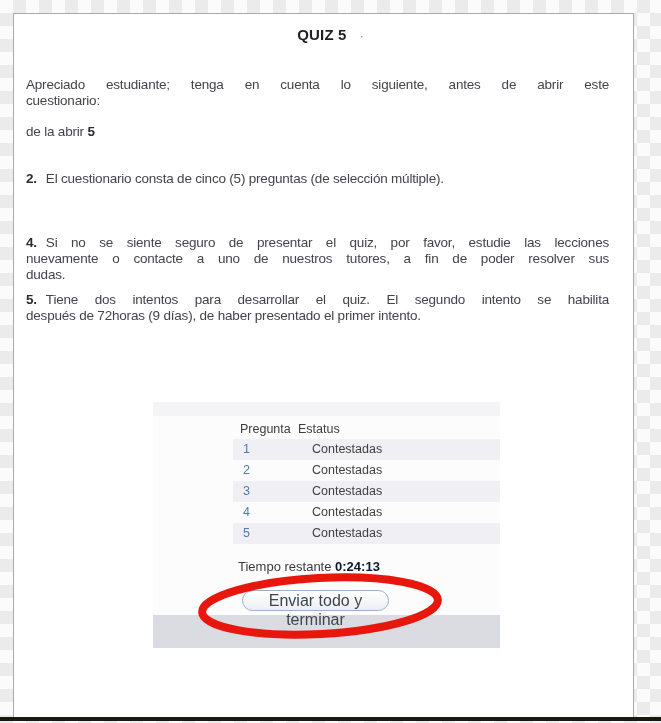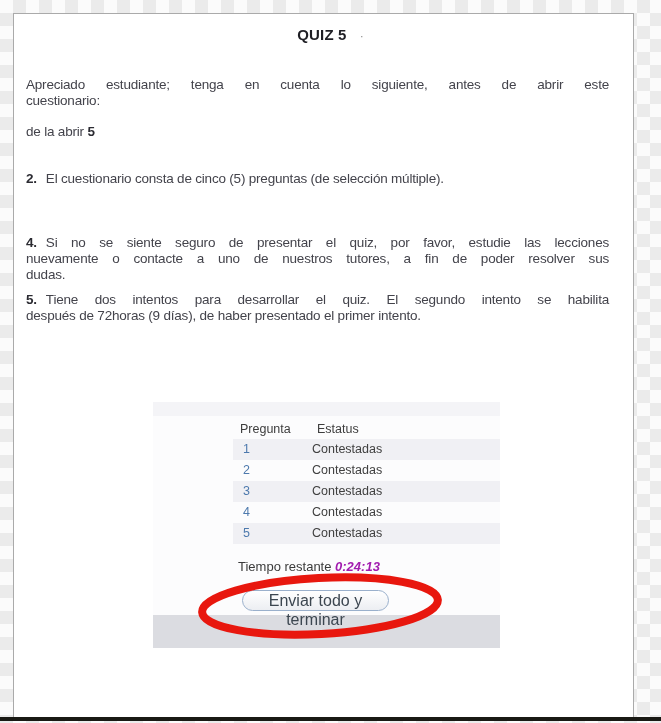--- a/index.html
+++ b/index.html
@@ -31,29 +31,29 @@
   .num { font-weight:bold; color:#2b2b32; }
   .gap { display:inline-block; width:9px; }
   
   .shot {
     position:absolute; left:153px; top:402px; width:347px; height:246px;
     background:#f4f4f7; font-size:12.5px; letter-spacing:0;
   }
   .shot-panel { position:absolute; left:0; top:14px; width:347px; height:199px; background:#fcfcfd; }
   .shot-footer { position:absolute; left:0; top:213px; width:347px; height:33px; background:#dbdce1; }
   .th { position:absolute; top:20px; color:#3d3d3d; }
-  .th-q { left:87px; } .th-s { left:164px; }
+  .th-q { left:87px; } .th-s { left:145px; }
   .srow { position:absolute; left:0; width:347px; height:21px; }
   .srow.striped::before {
     content:""; position:absolute; left:80px; top:0; width:267px; height:21px; background:#f0f0f4;
   }
   .srow .q { position:absolute; left:90px; top:3px; color:#4d79ad; }
   .srow .s { position:absolute; left:159px; top:3px; color:#404040; }
   .timer { position:absolute; left:85px; top:157px; color:#3a3a3a; font-size:13px; }
-  .timer b { color:#a21caf;font-style:italic; }
+  .timer b { color:#0f172a; }
   .submit-btn {
     position:absolute; left:89px; top:188px; width:147px; height:21px;
     border:1px solid #9ab0cc; border-radius:11px;
     background:linear-gradient(#ffffff,#eceef2);
     color:#3c4650; font-size:16px; line-height:19px; text-align:center;
   }
   .annot { position:absolute; left:0; top:0; width:347px; height:246px; pointer-events:none; }
   .black-strip { position:absolute; left:0; top:717px; width:661px; height:4px; background:#191914; }
 </style>
 </head>

